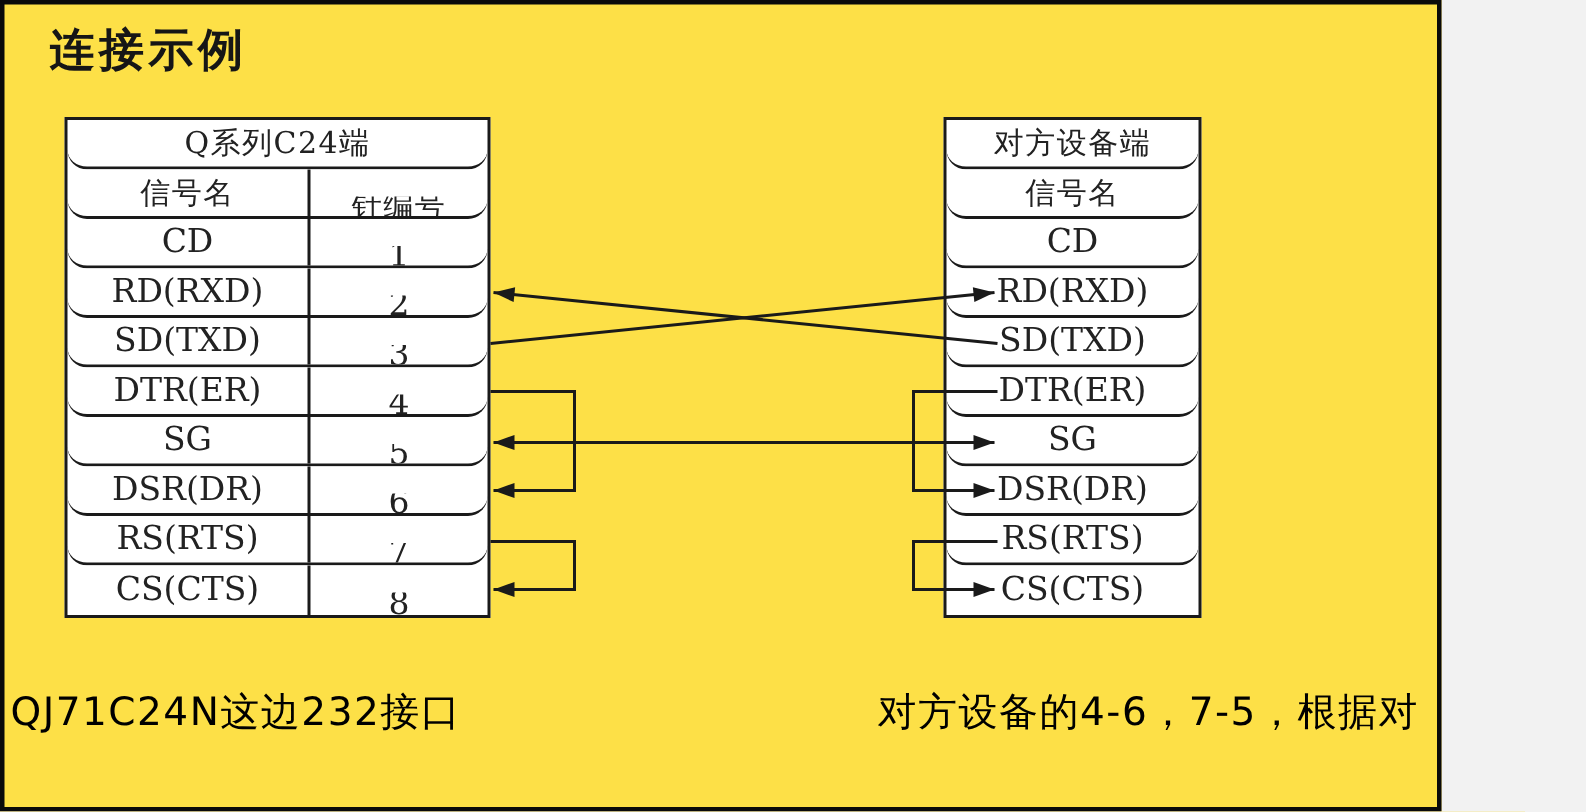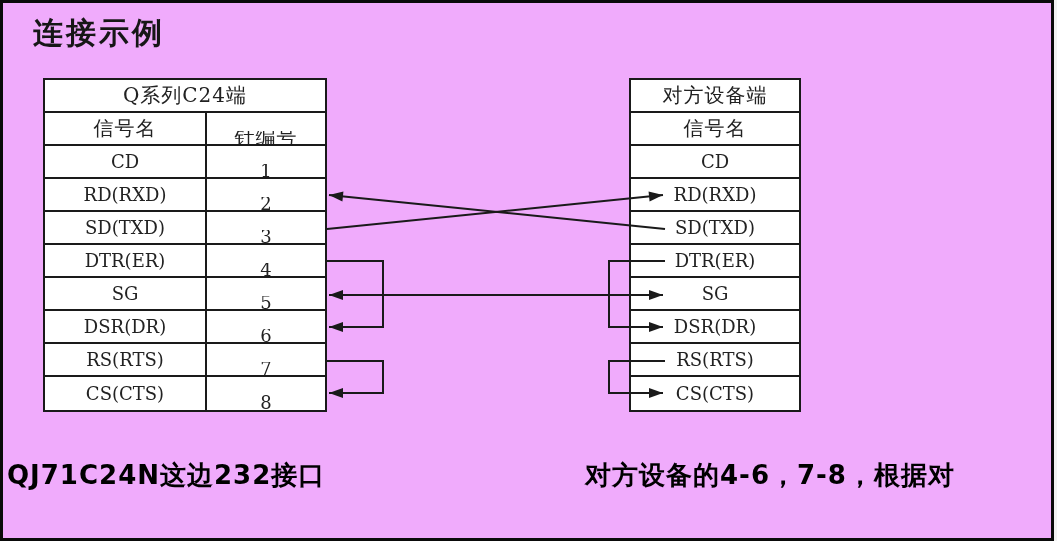--- a/index.html
+++ b/index.html
@@ -1,20 +1,20 @@
 <!DOCTYPE html>
 <html><head>
 <meta charset="utf-8">
 <style>
   * { margin:0; padding:0; box-sizing:border-box; }
   html,body { background:#f2f2f2; }
   .page {
     position:relative;
-    width:1054px; height:541px;
-    background:#f0abfc;
+    width:961px; height:541px;
+    background:#fde047;
     border:3px solid #0a0a0a;
     overflow:hidden;
     font-family:"DejaVu Serif", serif;
     color:#1c1c1c;
   }
   .title {
     position:absolute; left:30px; top:10px;
     font-size:30px; font-weight:700; letter-spacing:3px;
     color:#161616;
     font-family:"DejaVu Serif", serif;
@@ -23,41 +23,42 @@
     position:absolute;
     border:2px solid #1a1a1a;
     background:#ffffff;
   }
   .tbl-left  { left:40px;  top:75px; width:284px; }
   .tbl-right { left:626px; top:75px; width:172px; }
   .trow {
     display:flex; height:33px;
     border-bottom:2px solid #1a1a1a;
     align-items:stretch;
+    border-radius:13px;
   }
   .trow:last-child { border-bottom:none; }
   .cell {
     display:flex; align-items:center; justify-content:center;
-    font-size:18px; color:#222;
+    font-size:22px; color:#222;
     white-space:nowrap; overflow:hidden;
   }
   .cell.cjk { font-size:20px; letter-spacing:1px; }
   .span-all { width:100%; }
   .tbl-left .sig { width:162px; border-right:2px solid #1a1a1a; }
   .tbl-left .pin { flex:1;margin-top:18px; }
   .tbl-right .sig { width:100%; }
   #wire-svg {
     position:absolute; left:0; top:0;
     width:1057px; height:541px;
     pointer-events:none;
   }
   .note {
     position:absolute;
     font-family:"DejaVu Sans", sans-serif;
-    font-weight:700;
+    font-weight:400;
     font-size:26px; line-height:35px;
     color:#000; letter-spacing:1px;
     white-space:nowrap;
   }
   .note-left  { left:4px;   top:455px; }
   .note-right { left:582px; top:455px; }
 </style>
 </head>
 <body>
 
@@ -155,16 +156,16 @@
       <polyline points="662,258 606,258 606,324 660,324" fill="none" stroke="#1a1a1a" stroke-width="2"></polyline>
       <polygon points="660,324 646,329 646,319" fill="#1a1a1a"></polygon>
       <polyline points="662,358 606,358 606,390 660,390" fill="none" stroke="#1a1a1a" stroke-width="2"></polyline>
       <polygon points="660,390 646,395 646,385" fill="#1a1a1a"></polygon>
     </svg>
 
   <div class="note note-left">
     <div>QJ71C24N这边232接口</div>
   </div>
   <div class="note note-right">
-    <div>对方设备的4-6，7-8，根据对</div>
+    <div>对方设备的4-6，7-5，根据对</div>
   </div>
 
 </div>
 
 </body></html>

